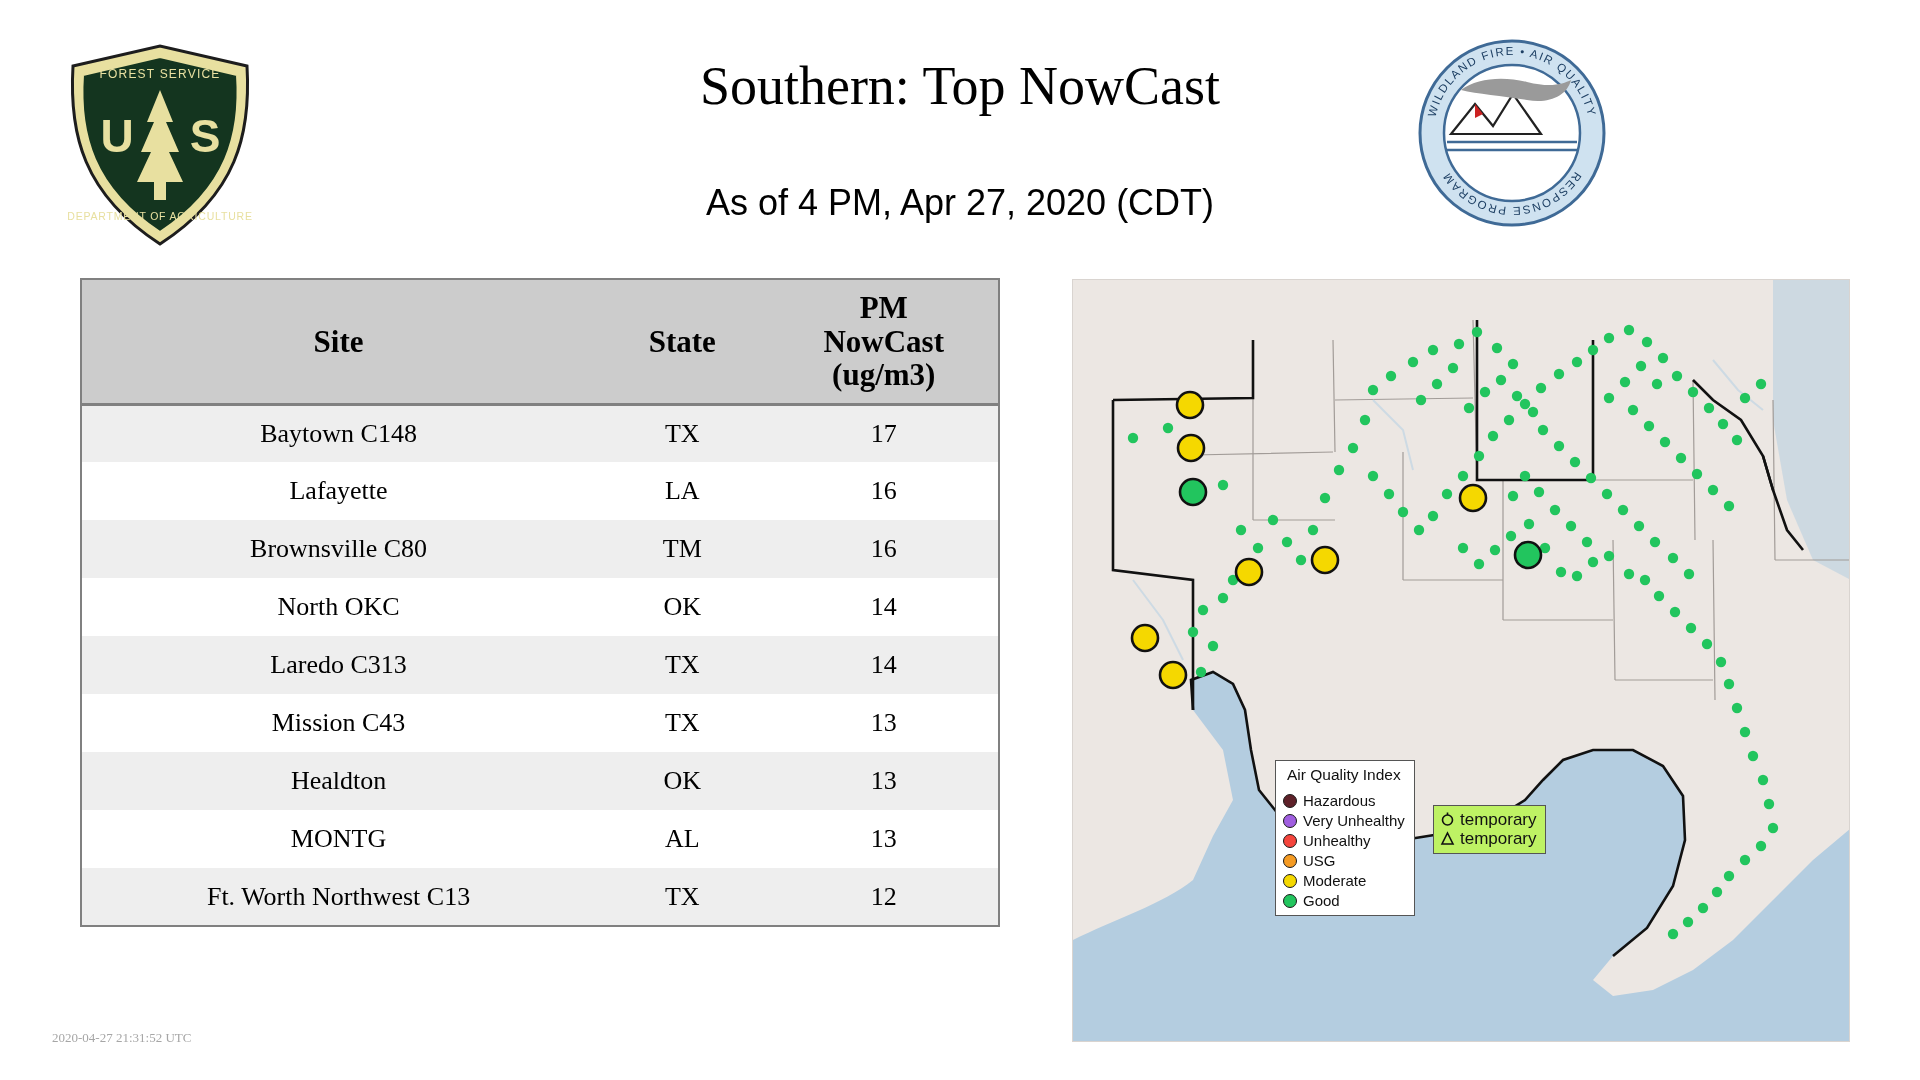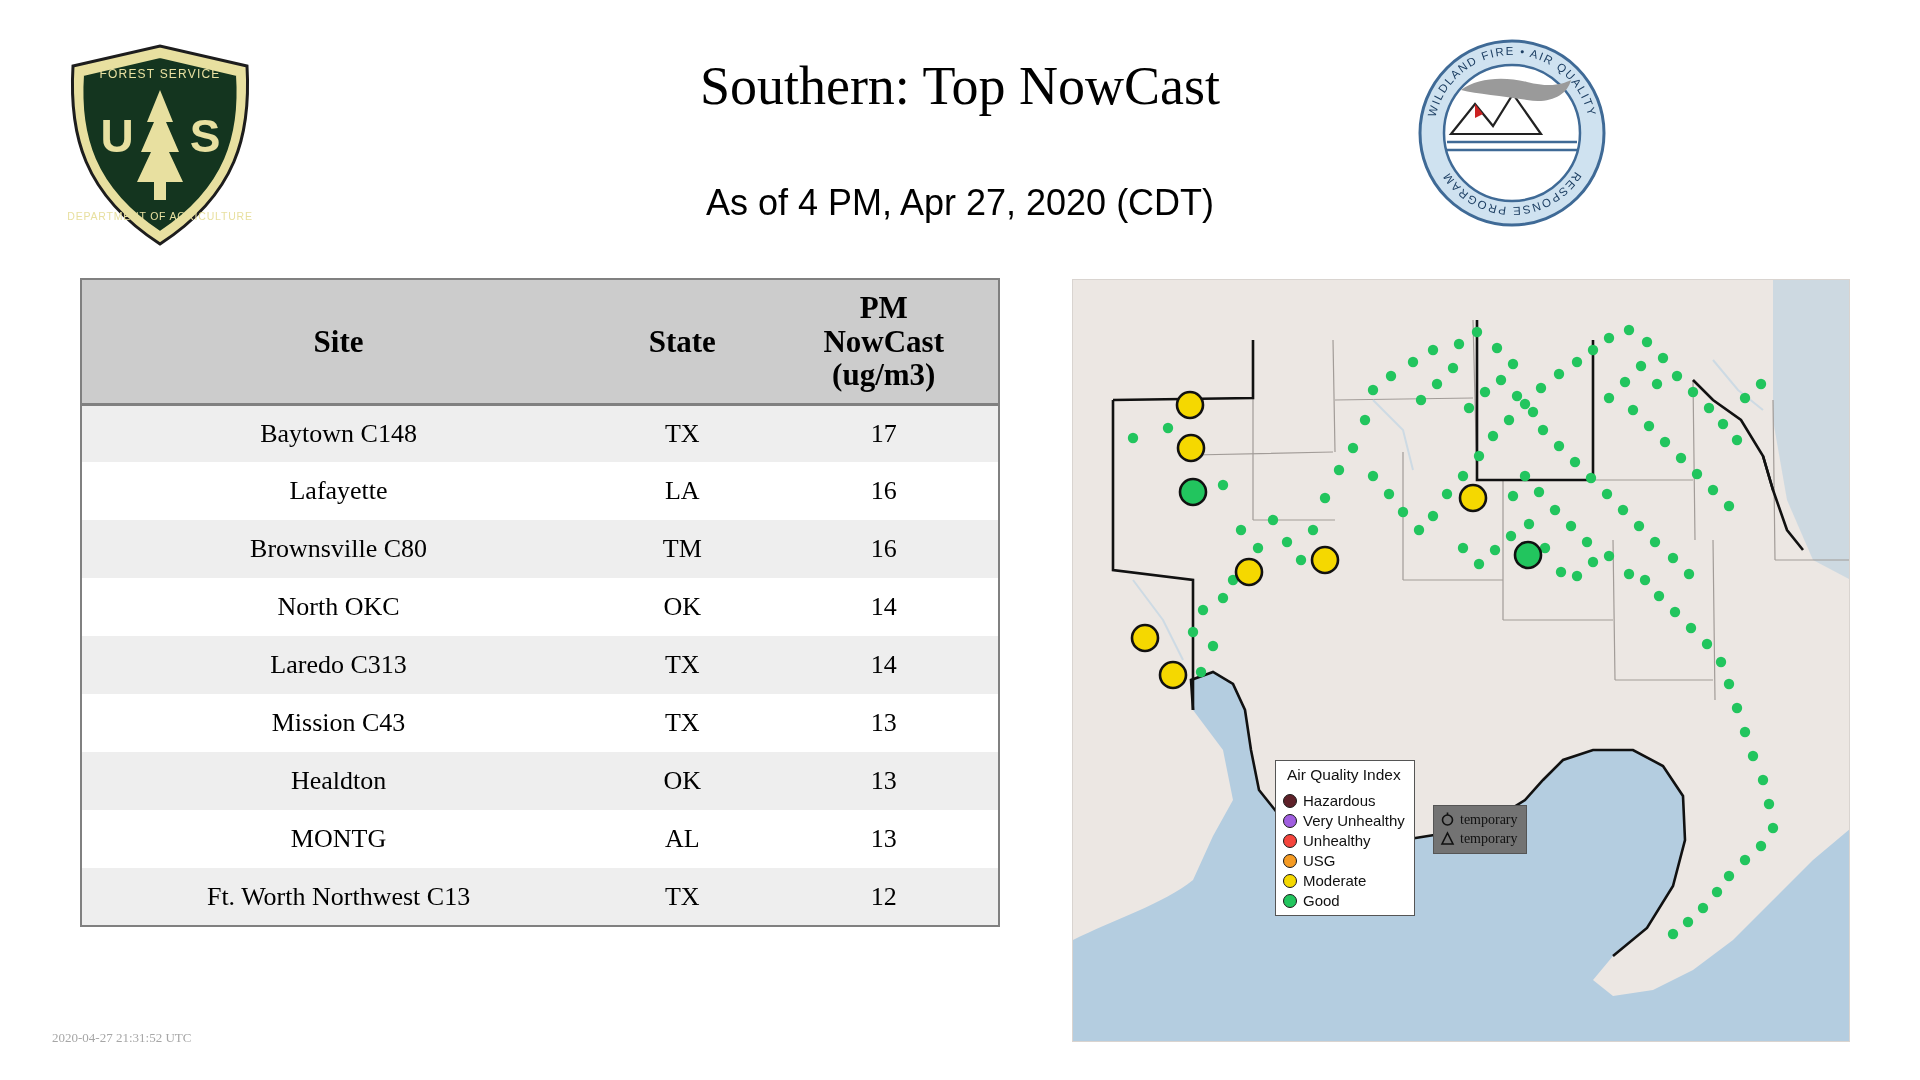--- a/index.html
+++ b/index.html
@@ -64,22 +64,22 @@
   .legend-title { text-align: center; font-size: 15.5px; margin-bottom: 4px; }
   .legend-row { display: flex; align-items: flex-end; height: 20px; }
   .legend-dot {
     width: 14px; height: 14px; border-radius: 50%;
     border: 1.5px solid #1a1a1a; margin-right: 6px; flex: 0 0 auto;
   }
   .legend-label { font-size: 15px; line-height: 1; }
 
   .symbol-box {
     position: absolute; left: 360px; top: 525px;
-    background: #737373; border: 1px solid #555; padding: 4px 8px 5px 5px;
-    font-family: Liberation Serif, serif; font-size: 14px; color: #111;
+    background: #bef264; border: 1px solid #555; padding: 4px 8px 5px 5px;
+    font-family: Liberation Sans, sans-serif; font-size: 17px; color: #111;
   }
   .symbol-row { display: flex; align-items: center; height: 19px; }
   .symbol-glyph { width: 17px; height: 17px; margin-right: 4px; flex: 0 0 auto; }
 </style>
 </head>
 <body>
 
 <div id="root">
 
   <div class="usfs-shield">

